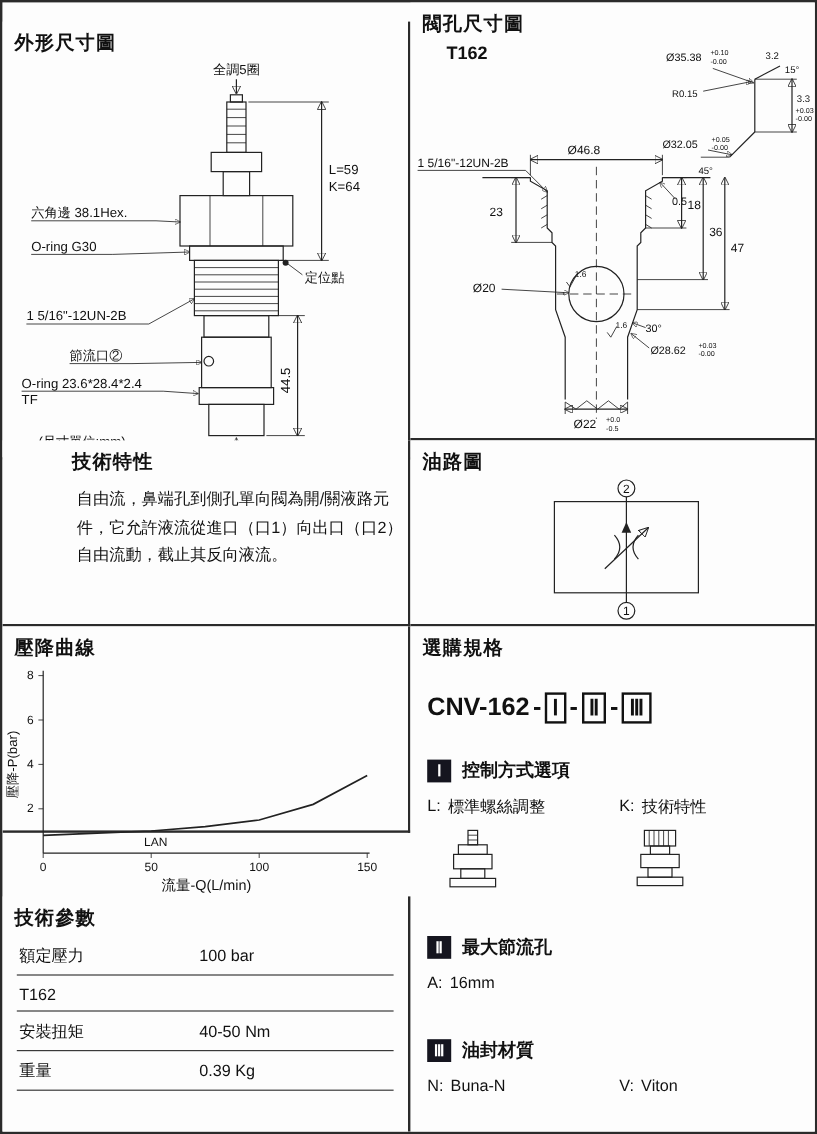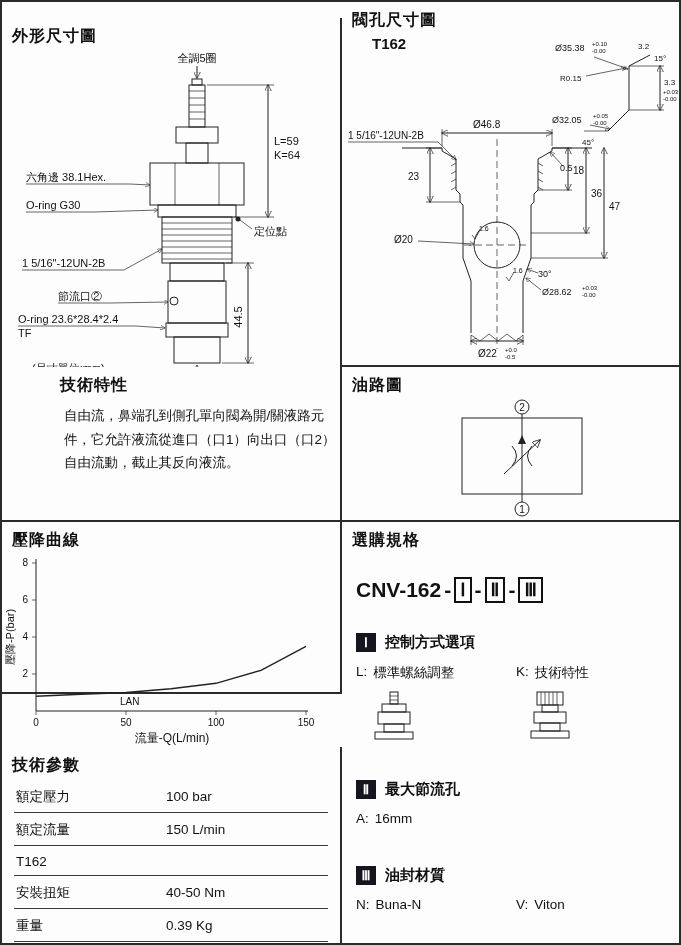--- a/index.html
+++ b/index.html
@@ -378,24 +378,20 @@
   </div>
 
   <div class="panel br" style="left:0;top:745px;width:340px;height:200px;">
     <div class="panel-title">技術參數</div>
     <div class="params-table">
       <div class="param-row">
         <span class="param-label">額定壓力</span>
         <span class="param-value">100 bar</span>
       </div>
       <div class="param-row">
-        <span class="param-label">額定流量</span>
-        <span class="param-value">150 L/min</span>
-      </div>
-      <div class="param-row">
         <span class="param-value">T162</span>
       </div>
       <div class="param-row">
         <span class="param-label">安裝扭矩</span>
         <span class="param-value">40-50 Nm</span>
       </div>
       <div class="param-row">
         <span class="param-label">重量</span>
         <span class="param-value">0.39 Kg</span>
       </div>

